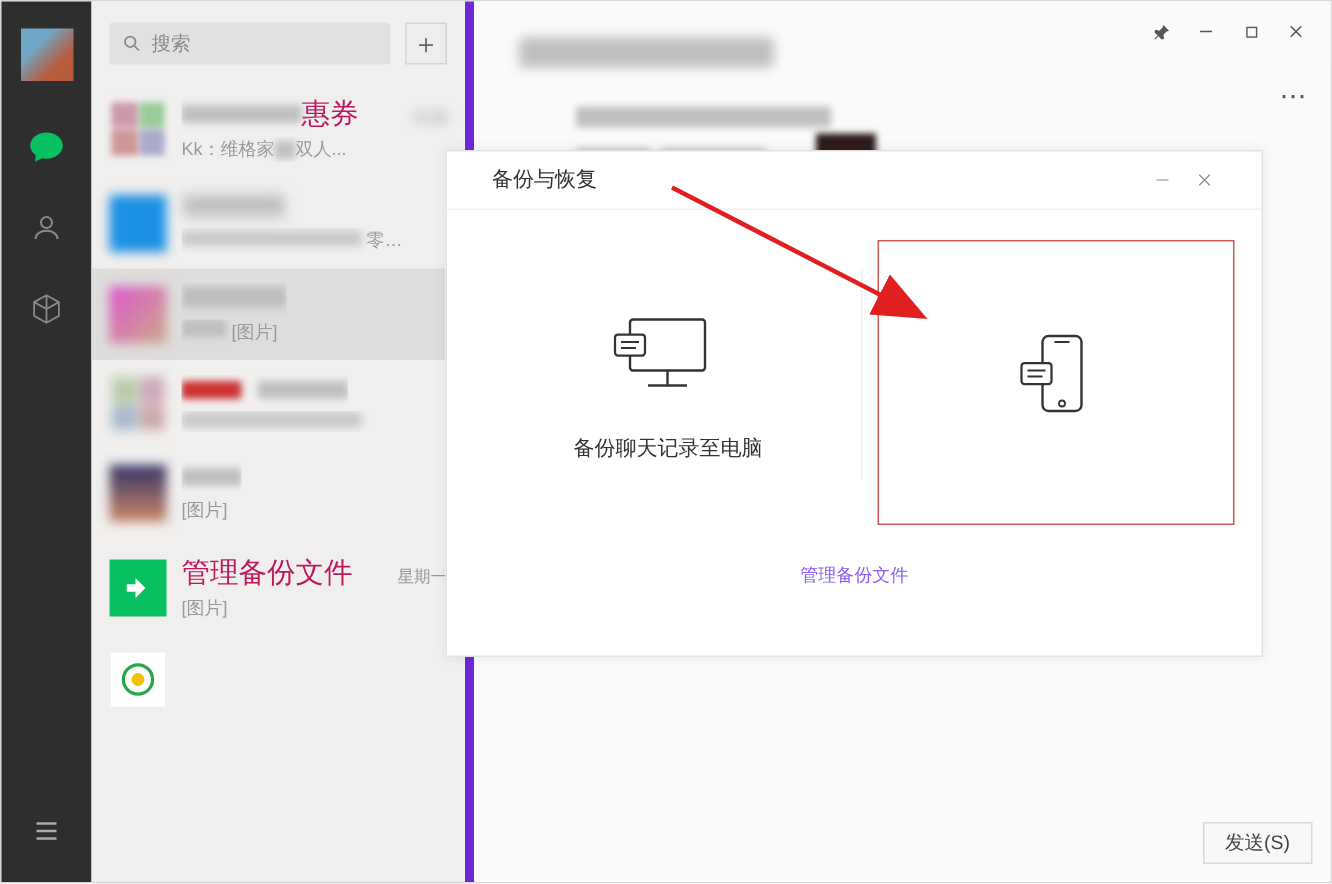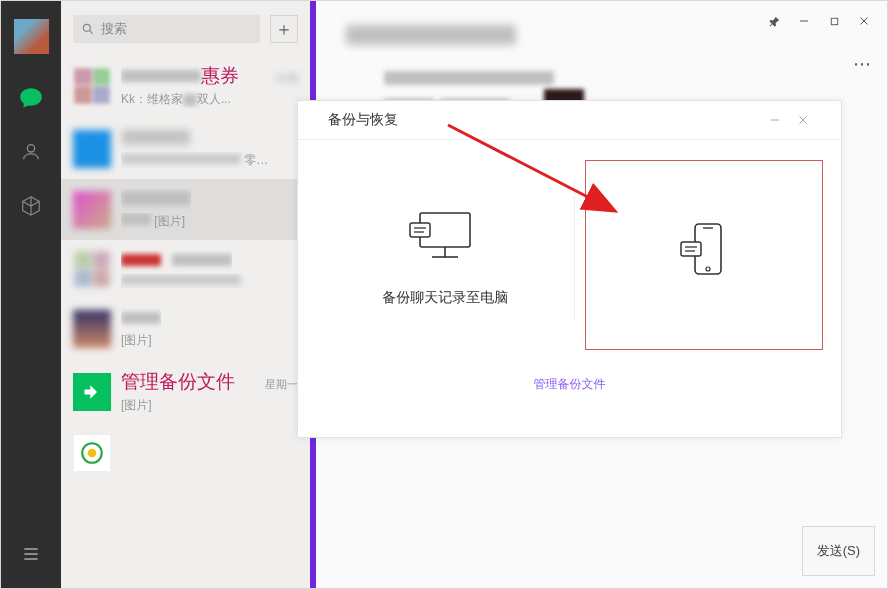--- a/index.html
+++ b/index.html
@@ -116,21 +116,21 @@
   }
   .msgline1{display:flex;align-items:center;}
   .msgline1 .blurchip{width:170px;height:14px;}
   .msgline2{display:flex;align-items:center;margin-top:4px;}
   .msgline2 .blurchip{width:50px;height:10px;margin-right:6px;}
   .msgimg{width:40px;height:30px;background:#2d1a1a;filter:blur(2px);margin-left:auto;}
 
   .sendbtn{
     position:absolute;right:12px;bottom:12px;
     border:1px solid #d8d8d8;background:#f8f8f8;
-    padding:15px 14px;font-size:13px;color:#444;
+    padding:4px 14px;font-size:13px;color:#444;
   }
 
   
   .dialog{
     position:absolute;
     left:297px; top:100px;
     width:545px; height:338px;
     background:#fff;
     border:1px solid #e2e2e2;
     box-shadow:0 0 8px rgba(0,0,0,0.08);

